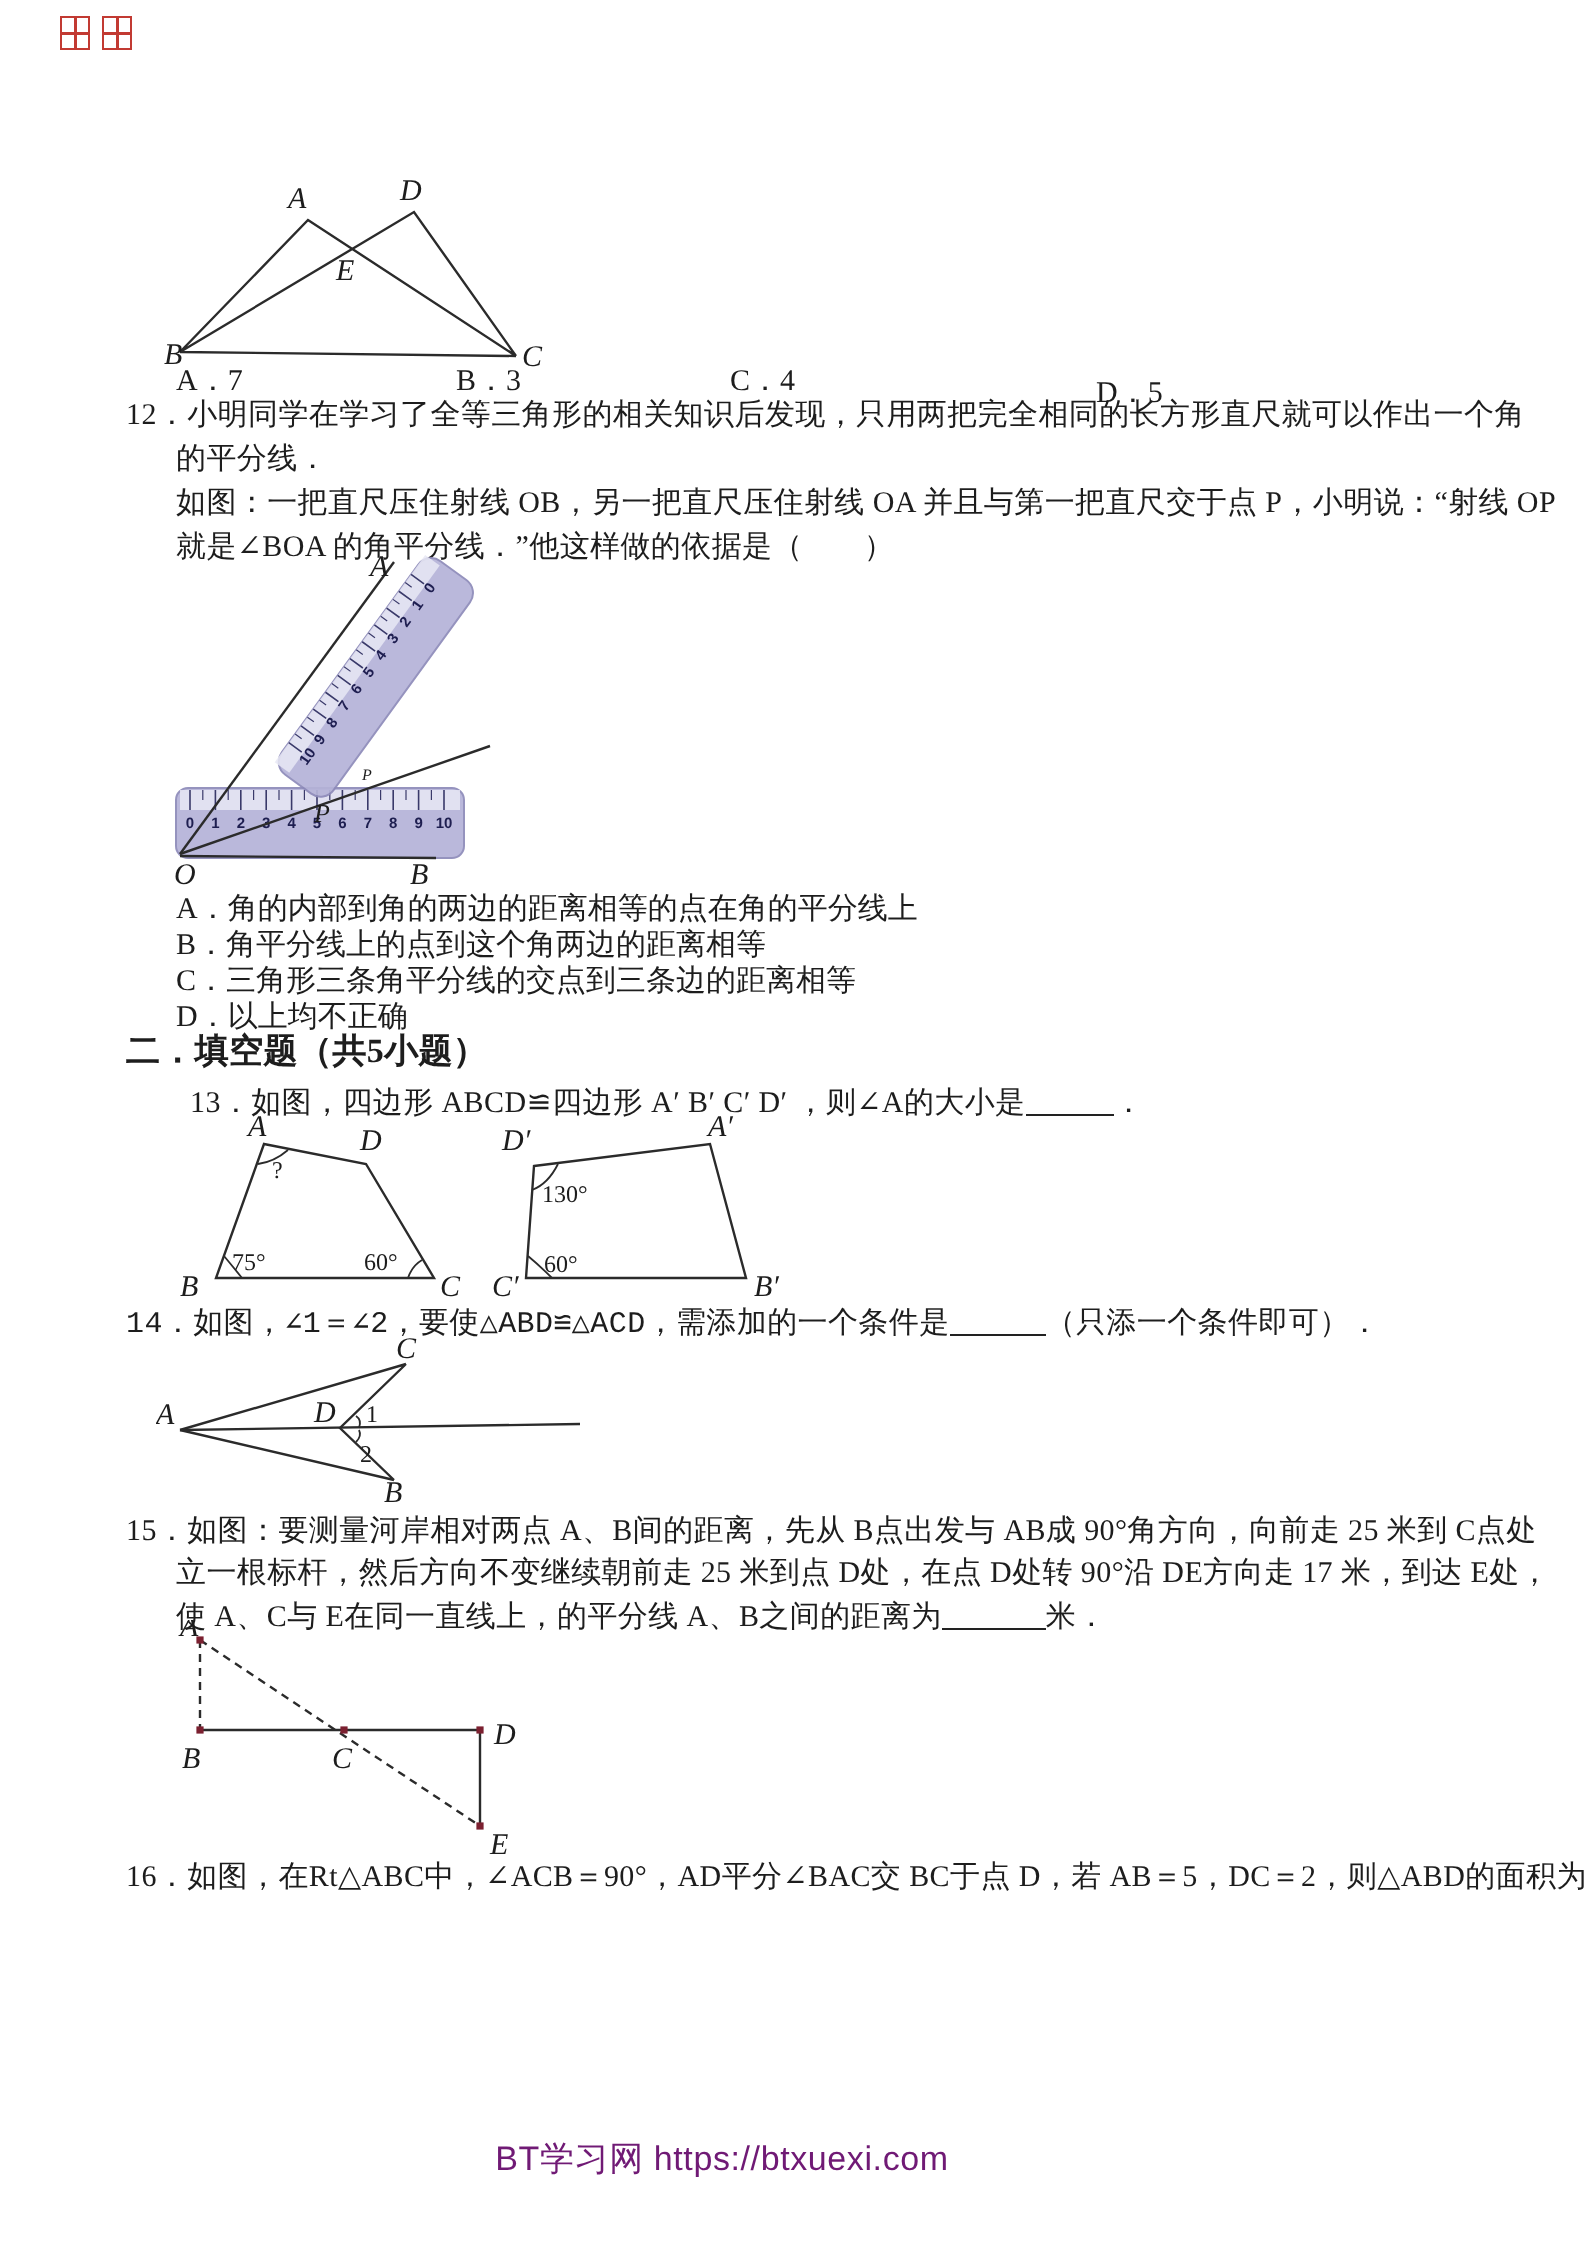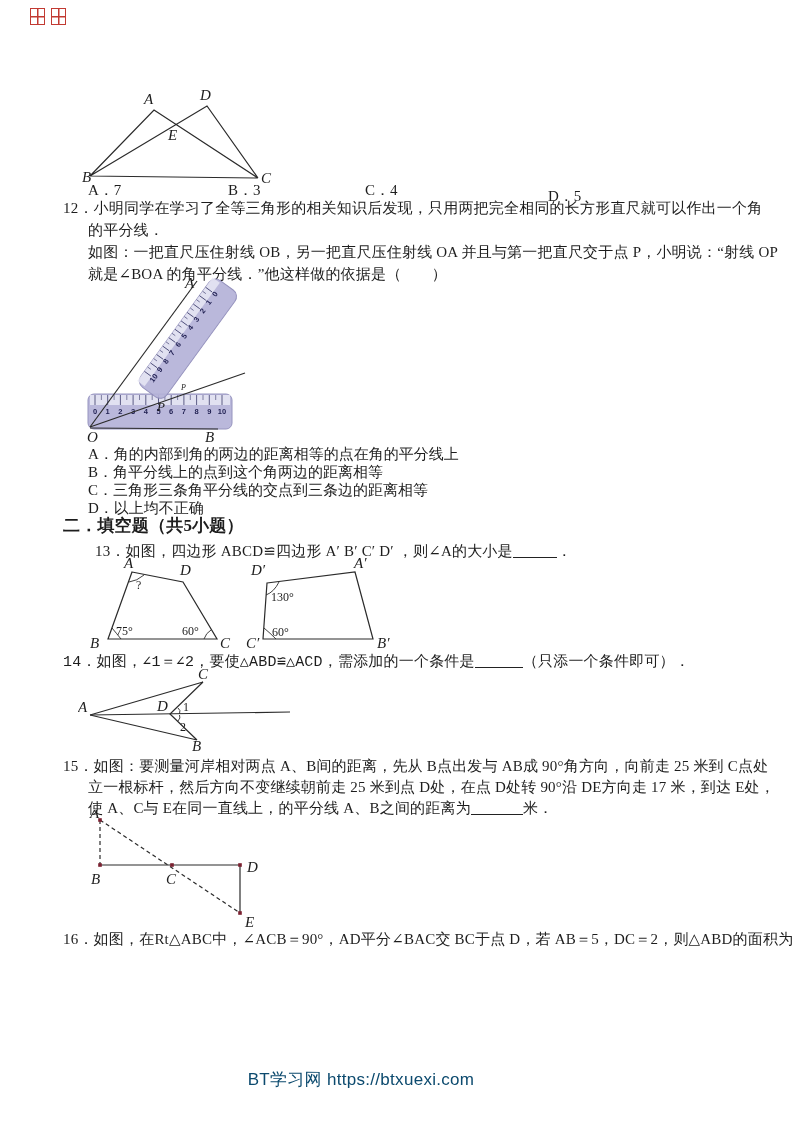--- a/index.html
+++ b/index.html
@@ -16,21 +16,21 @@
   .anglbl{font-size:12px;fill:#1d1d1d;}
   .rulnum{font-family:"Liberation Sans","DejaVu Sans",sans-serif;font-size:7.5px;font-weight:bold;fill:#1e1e50;}
   .fig-line{stroke:#2b2b2b;stroke-width:1.2;fill:none;}
   .arc{stroke:#2b2b2b;stroke-width:0.9;fill:none;}
   .stamp{position:absolute;width:13px;height:15px;border:1.5px solid #c23a32;
          background:
            linear-gradient(#c23a32,#c23a32) center/100% 1.5px no-repeat,
            linear-gradient(#c23a32,#c23a32) center/1.5px 100% no-repeat;}
   .footer{position:absolute;top:1068px;left:0;width:722px;text-align:center;
           font-family:"Liberation Sans","DejaVu Sans",sans-serif;
-          font-size:17px;color:#0c4a6e;letter-spacing:0.3px;}
+          font-size:17px;color:#701a75;letter-spacing:0.3px;}
 </style>
 </head>
 <body>
 
 <div class="stamp" style="left:30px;top:8px;"></div>
 <div class="stamp" style="left:51px;top:8px;"></div>
 
 <svg class="abs" style="left:82px;top:88px;" width="200" height="96" viewBox="0 0 200 96">
   <path class="fig-line" d="M8,88 L72,22 L176,90 M8,88 L125,18 L176,90 M8,88 L176,90"></path>
   <text class="ptlbl" x="62" y="16">A</text>

